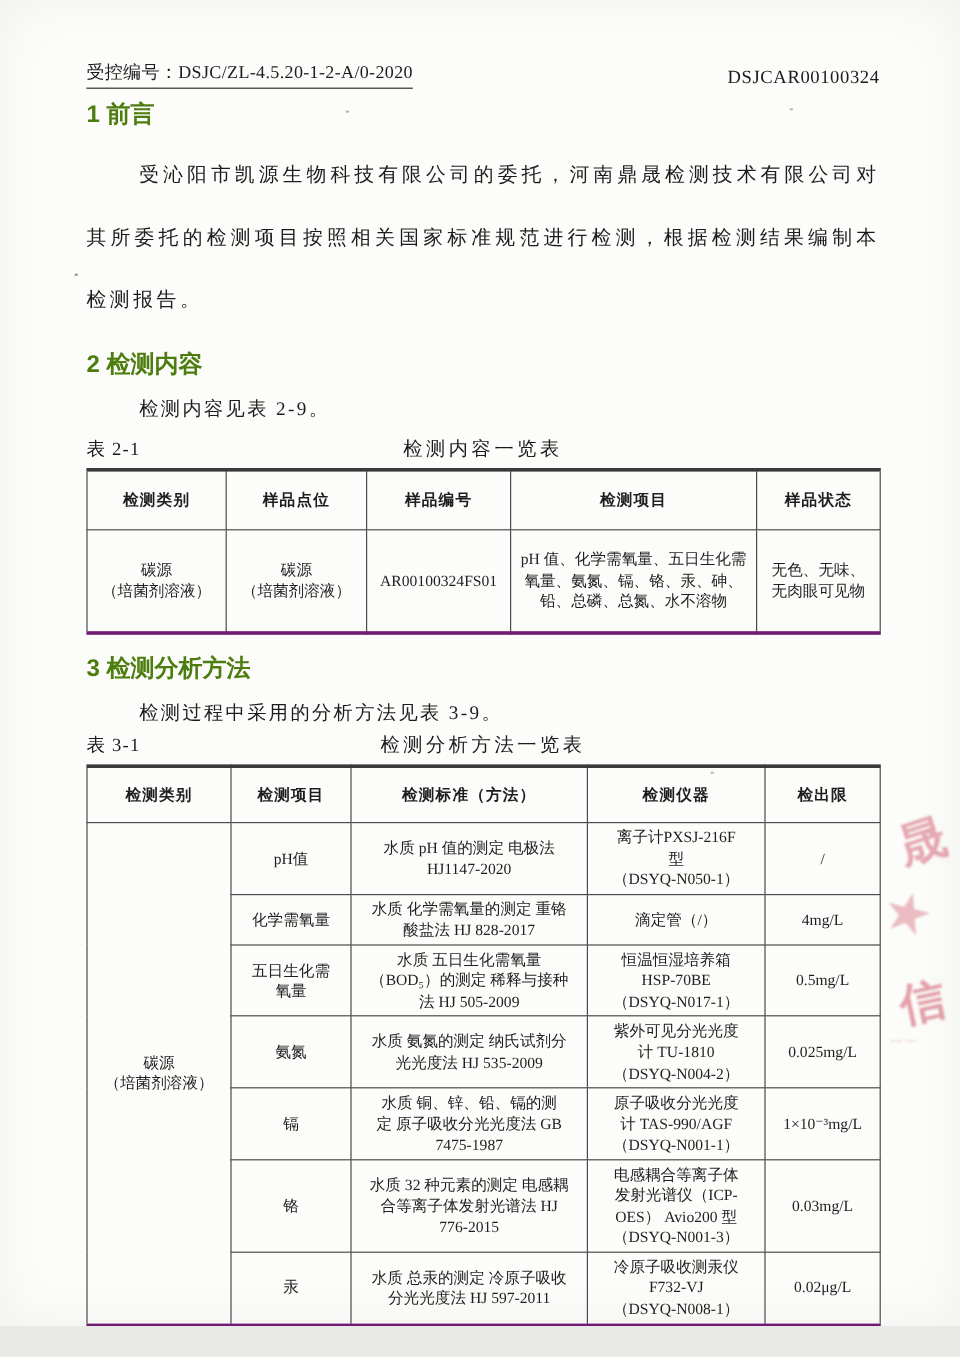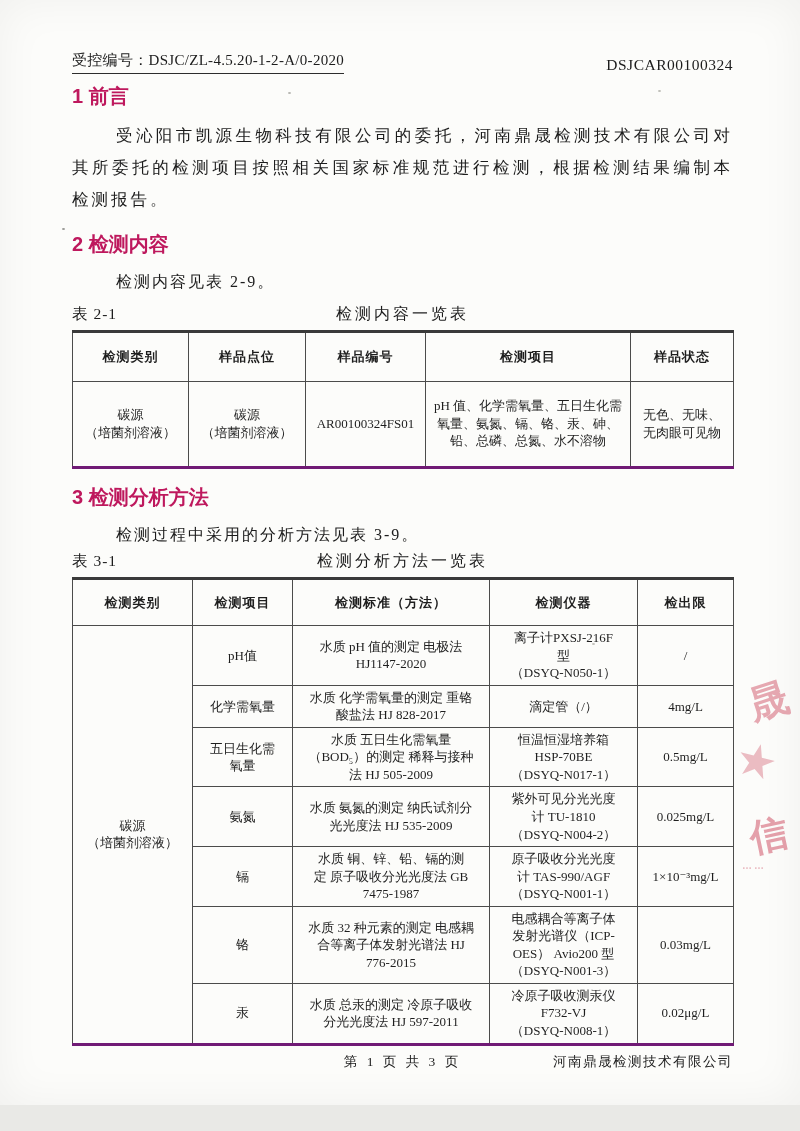--- a/index.html
+++ b/index.html
@@ -12,25 +12,25 @@
   .content{position:absolute;left:72px;top:50px;width:661px;}
 
   
   .doc-header{display:flex;justify-content:space-between;align-items:flex-end;
     font-size:15px;height:24px;}
   .control{border-bottom:1.5px solid #2d2d2d;padding-bottom:3px;letter-spacing:.3px;}
   .report-no{font-size:15.5px;letter-spacing:.5px;}
 
   
   .sec-title{font-family:"Liberation Sans","DejaVu Sans",sans-serif;
-    font-size:20px;font-weight:bold;line-height:28px;margin:0;color:#be185d;}
+    font-size:20px;font-weight:bold;line-height:28px;margin:0;color:#4d7c0f;}
   .mt-a{margin-top:8px}.mt-b{margin-top:14px}
 
   
-  .body-para{margin:10px 0 0;font-size:16.5px;line-height:32px;
+  .body-para{margin:10px 0 0;font-size:16.5px;line-height:52px;
     letter-spacing:3px;text-align:justify;text-indent:44px;}
   .lead-para{margin:10px 0 0;font-size:16px;line-height:28px;
     letter-spacing:2px;text-indent:44px;}
 
   
   .table-caption{position:relative;margin-top:8px;height:24px;font-size:15.5px;}
   .tbl-label{position:absolute;left:0;letter-spacing:1px;}
   .tbl-title{position:absolute;left:50%;transform:translateX(-50%);
     font-size:16px;letter-spacing:3px;}
 

